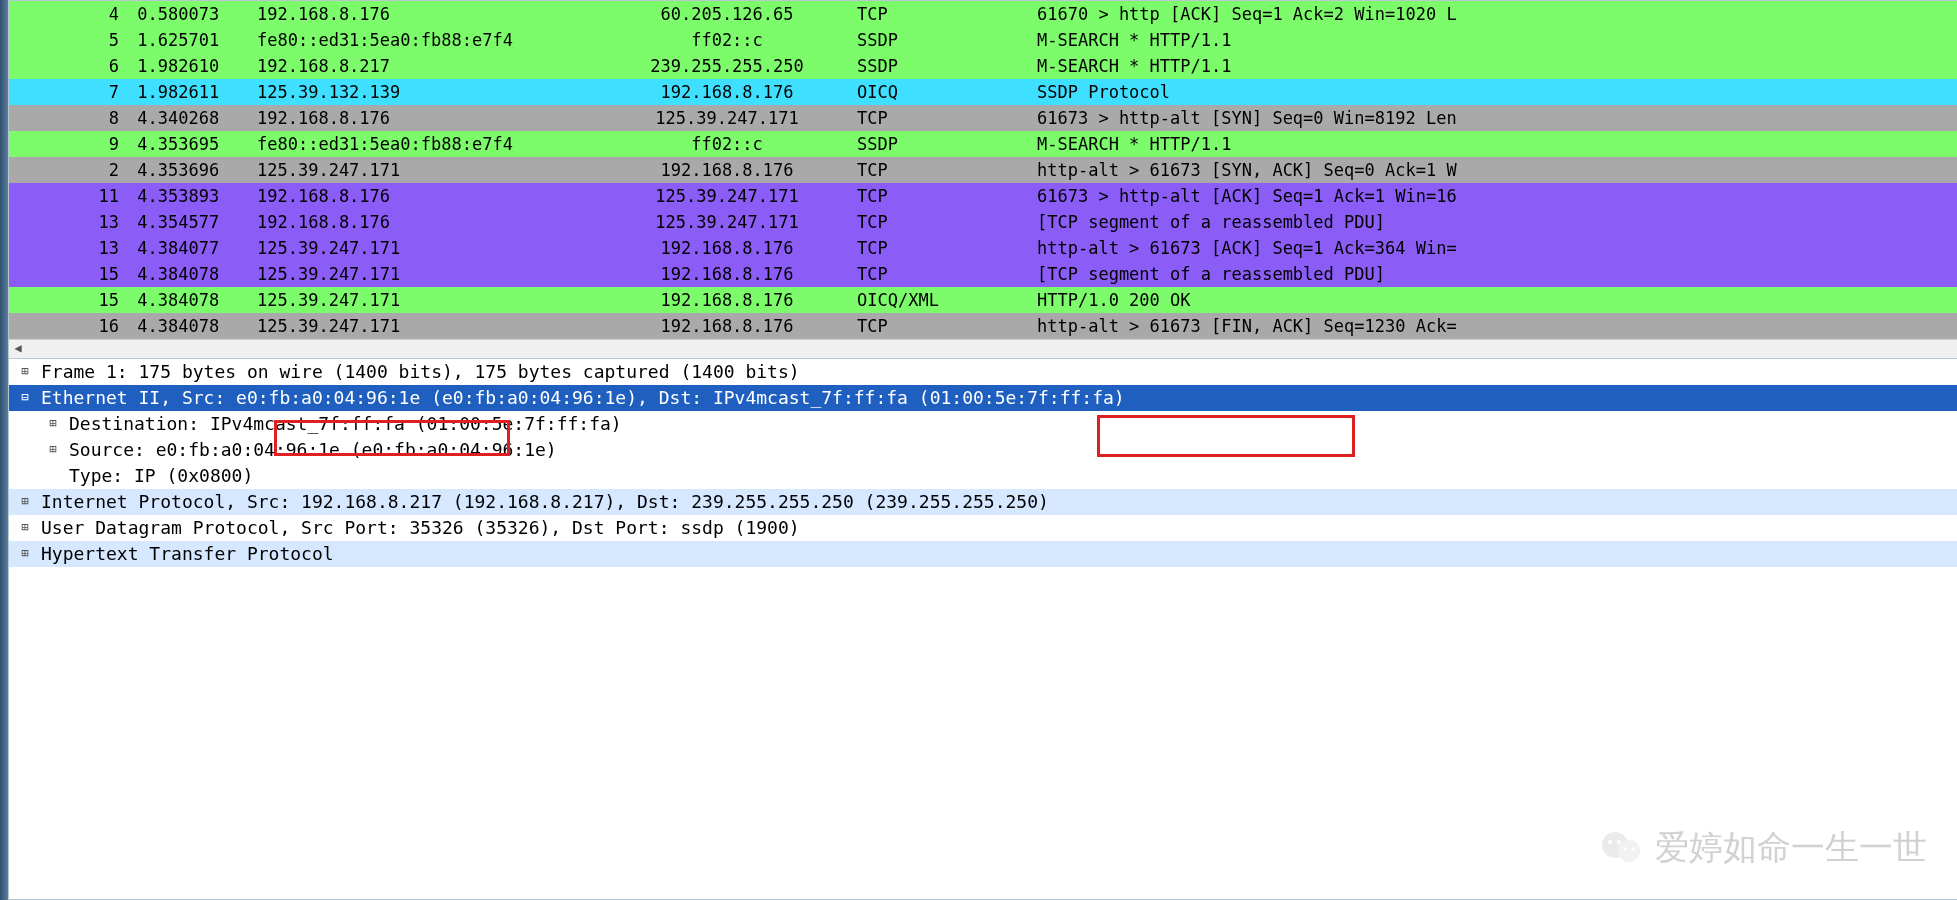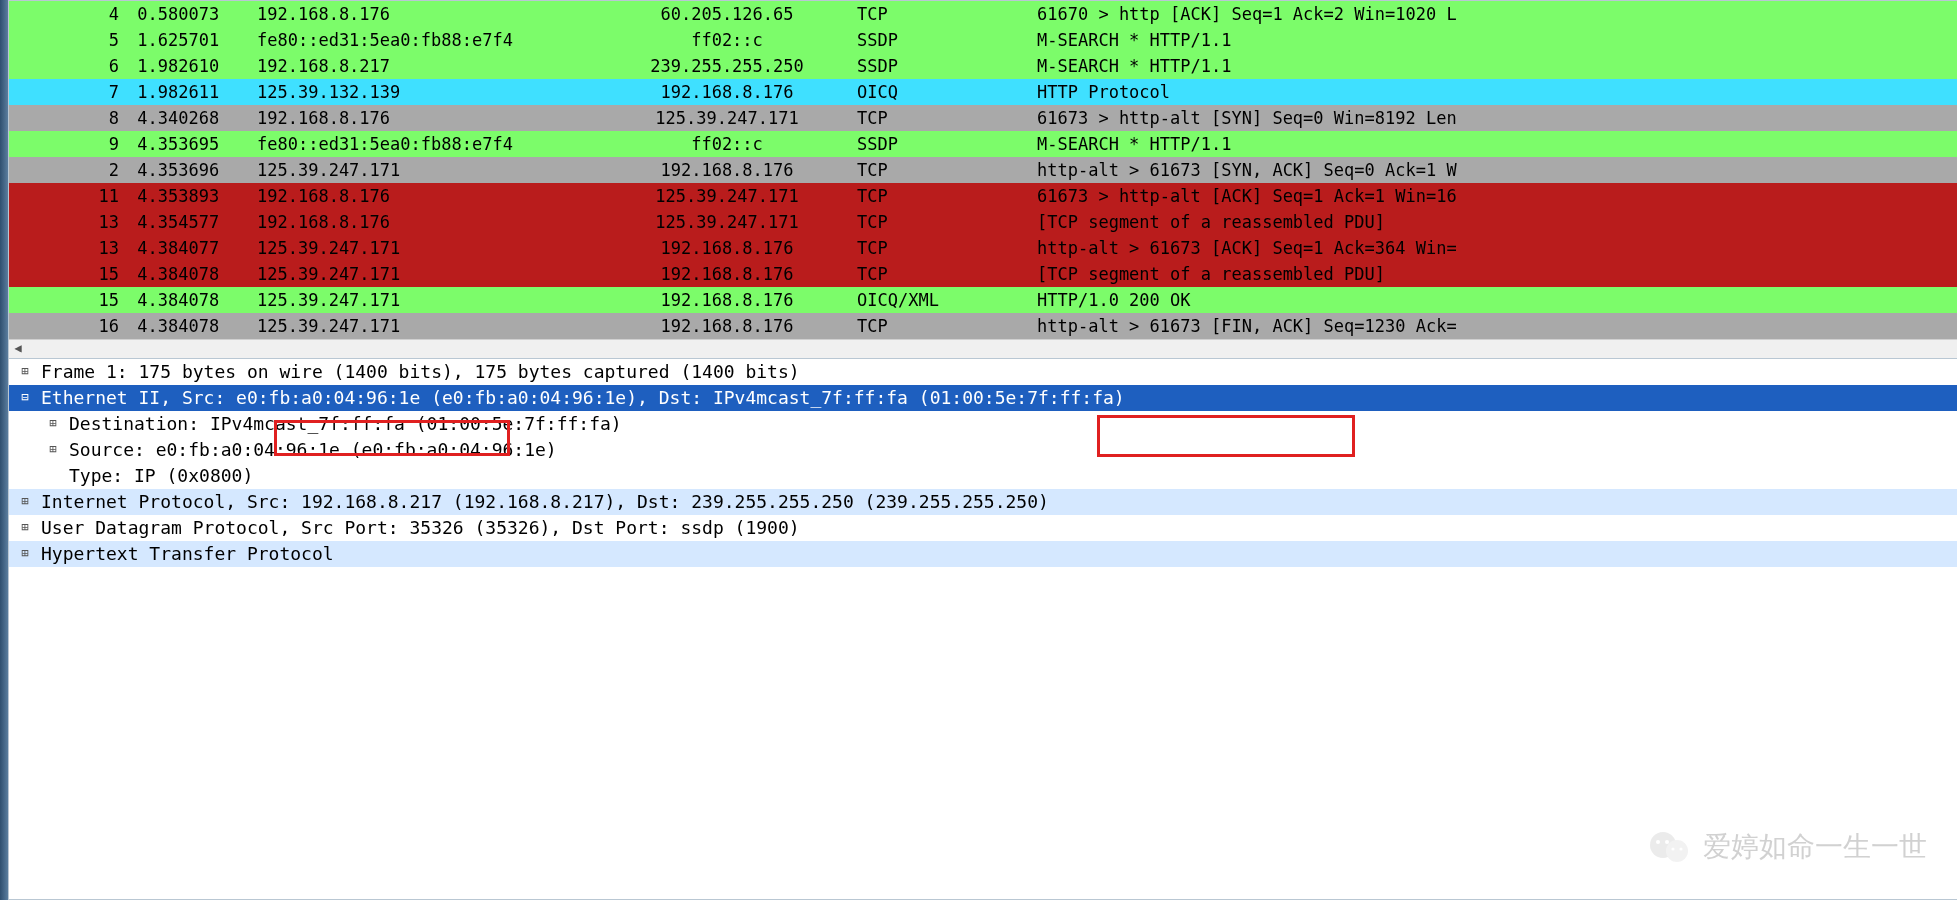--- a/index.html
+++ b/index.html
@@ -10,37 +10,37 @@
   .packet-list td{padding:0;white-space:pre;height:26px;vertical-align:middle;font-family:inherit;font-size:17px;}
   .c-num{width:110px;text-align:right;padding-right:8px!important;}
   .c-time{width:130px;}
   .c-src{width:340px;}
   .c-dst{width:260px;text-align:center;}
   .c-proto{width:180px;margin-top:44px;}
   .c-info{}
   .bg-green{background:#7cfc6a;} 
   .bg-cyan{background:#3fe0ff;}
   .bg-grey{background:#a9a9a9;}
-  .bg-lav{background:#b91c1c;}
+  .bg-lav{background:#8b5cf6;}
   .hscroll{height:18px;background:#f0f0f0;border-top:1px solid #d0d0d0;display:flex;align-items:center;}
   .hscroll .arrow{width:18px;height:18px;display:flex;align-items:center;justify-content:center;color:#555;font-size:12px;}
   .hscroll .track{flex:1;background:#f0f0f0;height:18px;}
 
   .detail{border-top:1px solid #b9c7d3;font-size:18px;}
   .drow{display:flex;align-items:center;height:26px;white-space:pre;}
   .drow.sel{background:#1e5fbf;color:#fff;}
   .drow.hl{background:#d5e8ff;}
   .toggle{width:32px;display:flex;align-items:center;justify-content:center;font-size:12px;color:#555;user-select:none;}
   .drow.sel .toggle{color:#fff;}
   .indent1{padding-left:28px;}
   .boxmark{position:absolute;border:3px solid #e02020;pointer-events:none;}
   .redbox1{left:265px;top:419px;width:230px;height:30px;}
   .redbox2{left:1088px;top:414px;width:252px;height:36px;}
 
-  .watermark{position:absolute;right:30px;bottom:30px;display:flex;align-items:center;color:#cfcfcf;font-family:"Microsoft YaHei","PingFang SC","Hiragino Sans GB",sans-serif;font-size:28px;opacity:.95;}
+  .watermark{position:absolute;right:30px;bottom:30px;display:flex;align-items:center;color:#cfcfcf;font-family:"Microsoft YaHei","PingFang SC","Hiragino Sans GB",sans-serif;font-size:34px;opacity:.95;}
   .watermark svg{margin-right:12px;opacity:.55;}
 </style>
 </head>
 <body>
 
 <div class="app">
   <div class="edge"></div>
   <div class="inner">
 
     <table class="packet-list">
@@ -68,21 +68,21 @@
             <td class="c-dst">239.255.255.250</td>
             <td class="c-proto">SSDP</td>
             <td class="c-info">M-SEARCH * HTTP/1.1</td>
           </tr>
           <tr class="bg-cyan">
             <td class="c-num">7</td>
             <td class="c-time"> 1.982611</td>
             <td class="c-src">125.39.132.139</td>
             <td class="c-dst">192.168.8.176</td>
             <td class="c-proto">OICQ</td>
-            <td class="c-info">HTTP Protocol</td>
+            <td class="c-info">SSDP Protocol</td>
           </tr>
           <tr class="bg-grey">
             <td class="c-num">8</td>
             <td class="c-time"> 4.340268</td>
             <td class="c-src">192.168.8.176</td>
             <td class="c-dst">125.39.247.171</td>
             <td class="c-proto">TCP</td>
             <td class="c-info">61673 &gt; http-alt [SYN] Seq=0 Win=8192 Len</td>
           </tr>
           <tr class="bg-green">

